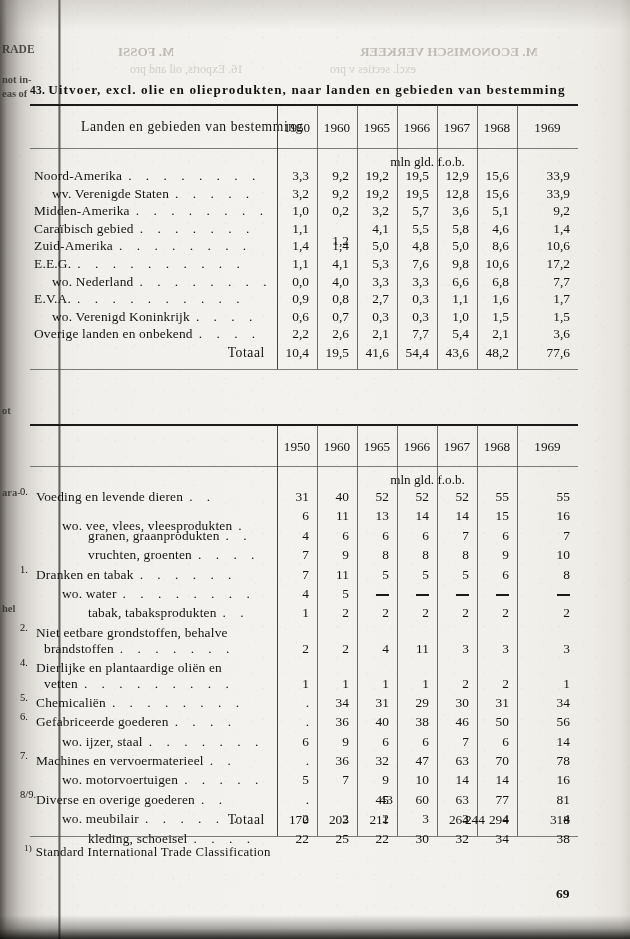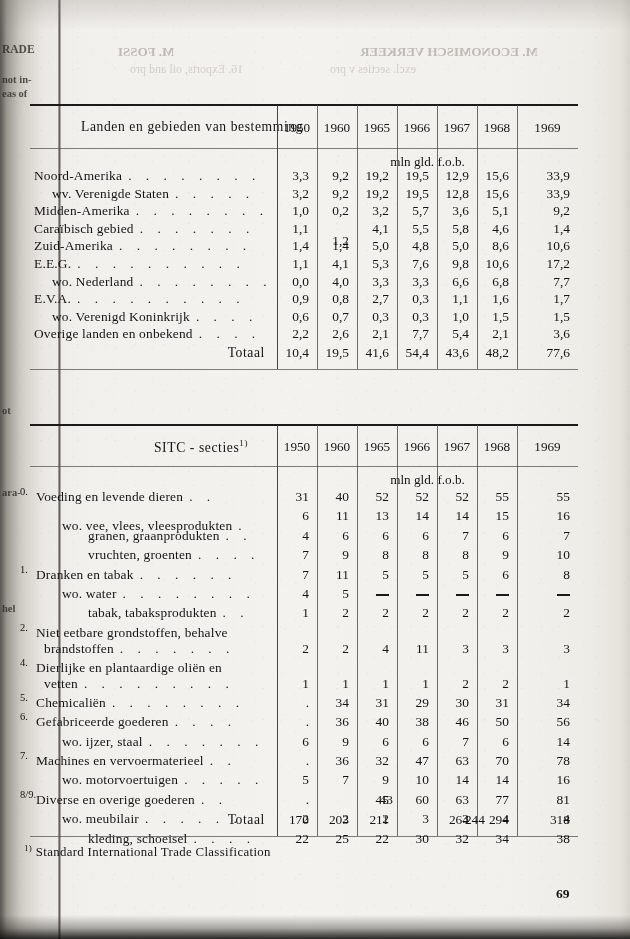--- a/index.html
+++ b/index.html
@@ -84,20 +84,23 @@
 
 <div class="stub" style="left:2px;top:43px;font-size:11.5px;">RADE</div>
 <div class="stub" style="left:2px;top:74px;font-size:10.5px;">not in-</div>
 <div class="stub" style="left:2px;top:88px;font-size:10.5px;">eas of</div>
 <div class="stub" style="left:2px;top:405px;font-size:10.5px;">ot</div>
 <div class="stub" style="left:2px;top:487px;font-size:10.5px;">ara-</div>
 <div class="stub" style="left:2px;top:603px;font-size:10.5px;">hel</div>
 
 <div id="content">
 
+  <div class="caption" id="cap43" style="position:absolute;left:30px;top:82px;">
+    <span class="num">43.</span><span class="sp">Uitvoer, excl. olie en olieprodukten, naar landen en gebieden van bestemming</span>
+  </div>
   <div class="rule-top" style="left:30px;top:104px;width:548px;"></div>
   <div class="rule-thin" style="left:30px;top:148px;width:548px;"></div>
   <div class="rule-thin" style="left:30px;top:369px;width:548px;"></div>
   <div class="colhdr" style="left:36px;top:119px;">Landen en gebieden van bestemming</div>
   <div class="units" style="left:0;top:154px;width:578px;text-align:center;padding-left:277px;box-sizing:border-box;">mln  gld.  f.o.b.</div>
   <div id="t43-vlines">
       <div class="vline-strong" style="left: 277px; top: 105px; height: 264px;"></div>
       <div class="vline" style="left: 317px; top: 105px; height: 264px;"></div>
       <div class="vline" style="left: 357px; top: 105px; height: 264px;"></div>
       <div class="vline" style="left: 397px; top: 105px; height: 264px;"></div>
@@ -203,21 +206,20 @@
       <div class="cell" style="left: 357px; width: 32px; top: 345px;">41,6</div>
       <div class="cell" style="left: 397px; width: 32px; top: 345px;">54,4</div>
       <div class="cell" style="left: 437px; width: 32px; top: 345px;">43,6</div>
       <div class="cell" style="left: 477px; width: 32px; top: 345px;">48,2</div>
       <div class="cell" style="left: 517px; width: 53px; top: 345px;">77,6</div>
     </div>
 
   <div class="rule-top" style="left:30px;top:424px;width:548px;"></div>
   <div class="rule-thin" style="left:30px;top:466px;width:548px;"></div>
   <div class="rule-thin" style="left:30px;top:836px;width:548px;"></div>
-  <div class="colhdr" style="left:36px;top:438px;width:240px;text-align:center;"><span>SITC - secties</span><sup style="font-size:9px">1)</sup></div>
   <div class="units" style="left:0;top:472px;width:578px;text-align:center;padding-left:277px;box-sizing:border-box;">mln  gld.  f.o.b.</div>
   <div id="t44-vlines">
       <div class="vline-strong" style="left: 277px; top: 425px; height: 411px;"></div>
       <div class="vline" style="left: 317px; top: 425px; height: 411px;"></div>
       <div class="vline" style="left: 357px; top: 425px; height: 411px;"></div>
       <div class="vline" style="left: 397px; top: 425px; height: 411px;"></div>
       <div class="vline" style="left: 437px; top: 425px; height: 411px;"></div>
       <div class="vline" style="left: 477px; top: 425px; height: 411px;"></div>
       <div class="vline" style="left: 517px; top: 425px; height: 411px;"></div>
     </div>

